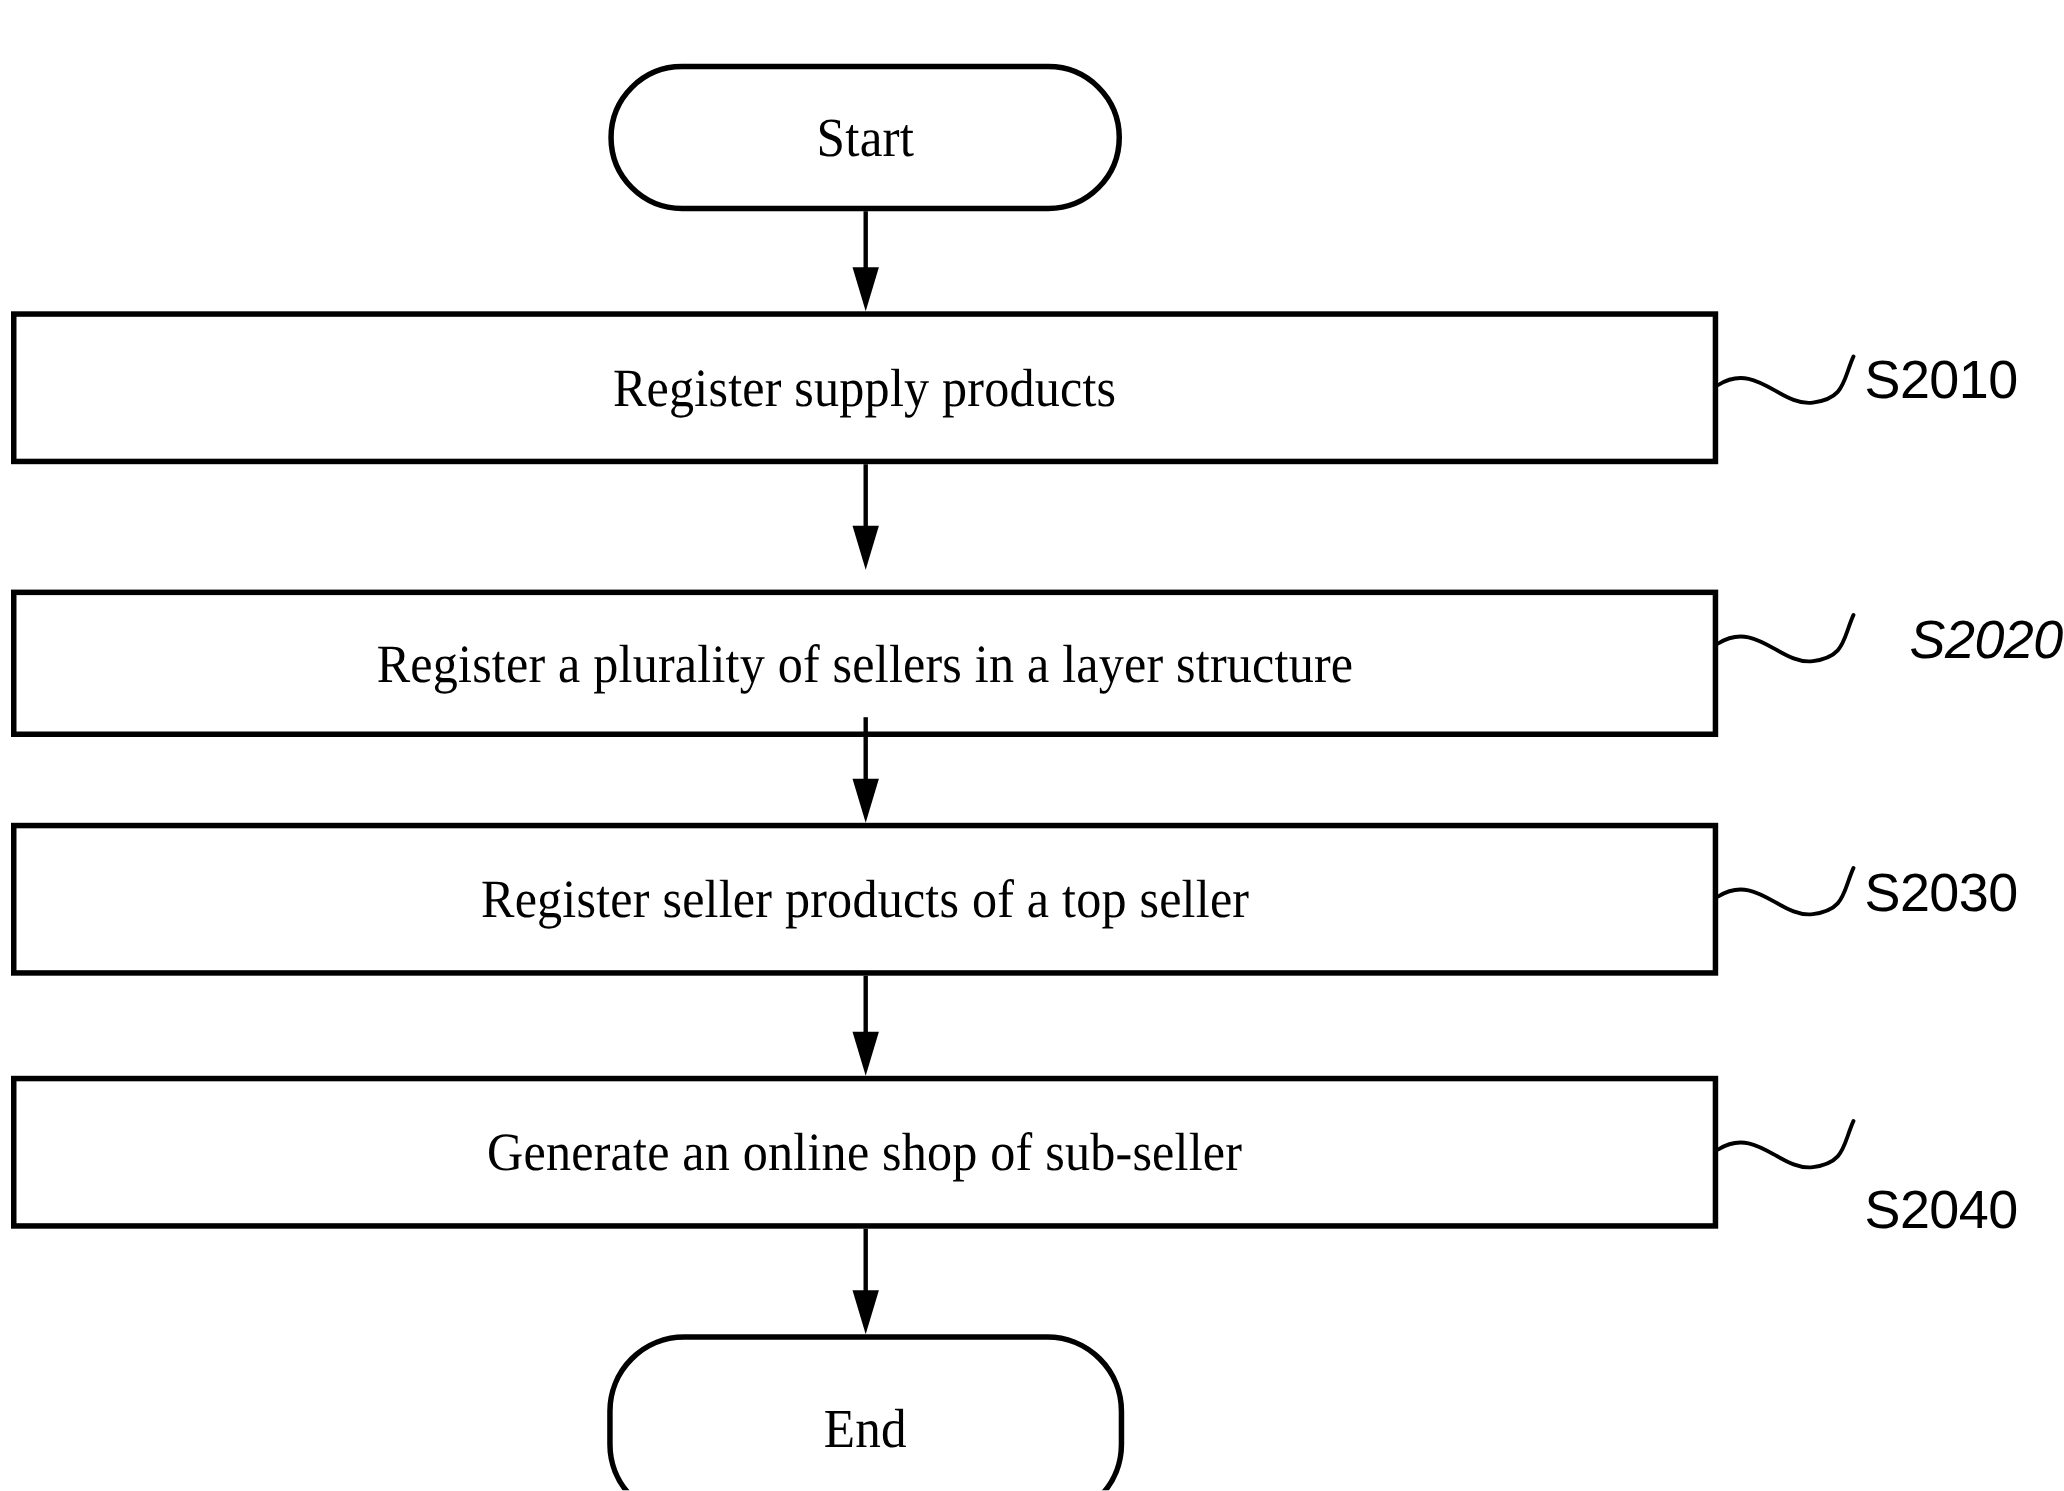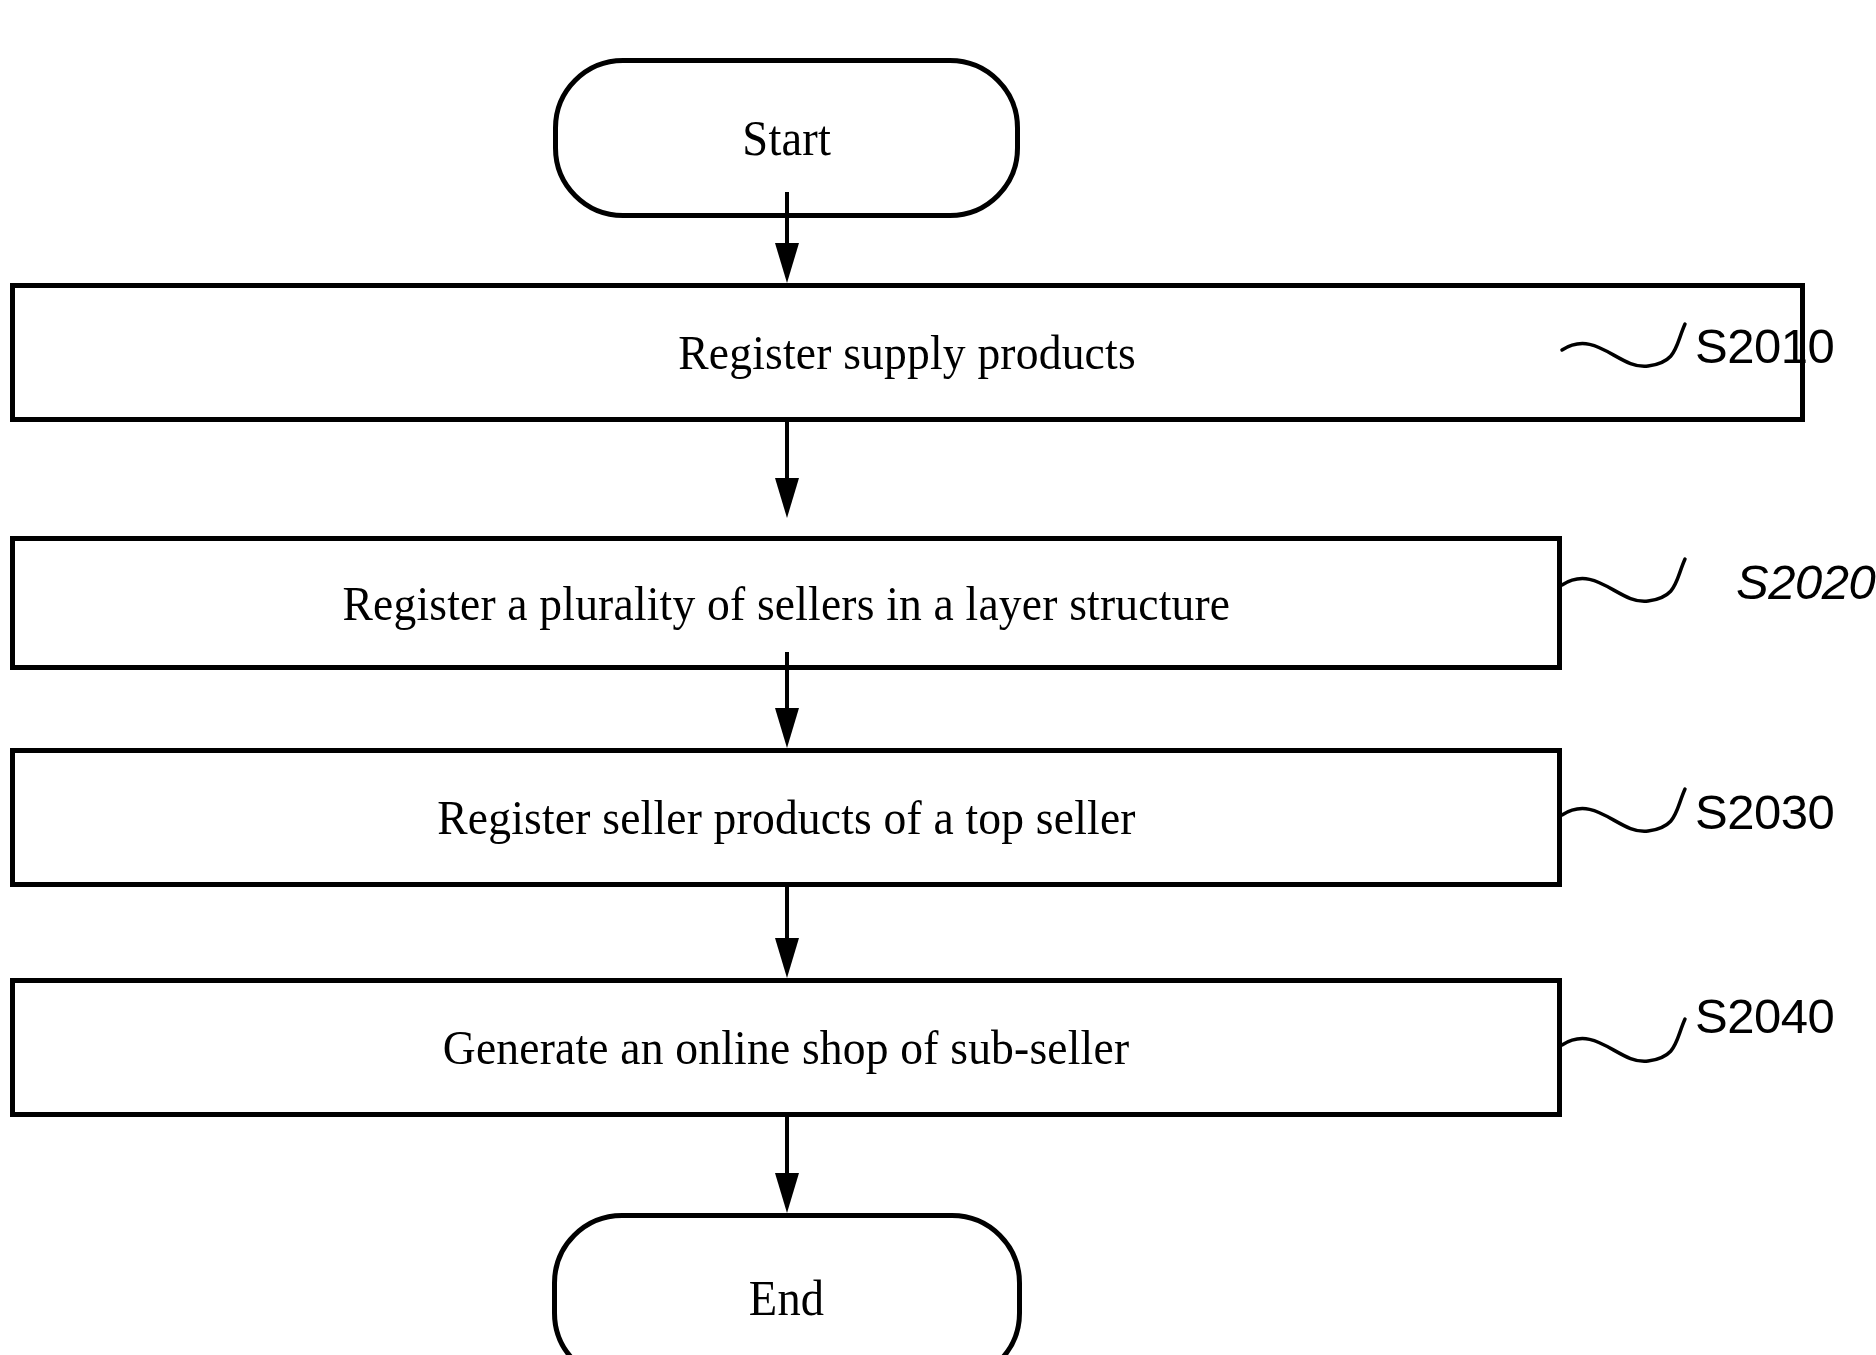--- a/index.html
+++ b/index.html
@@ -63,25 +63,25 @@
     position: absolute;
     pointer-events: none;
   }
   svg { display: block; overflow: visible; }
 </style>
 </head>
 <body>
 
 <div id="canvas">
 
-  <div class="node terminator" id="node-start" style="left:553px; top:58px; width:467px; height:160px;">
+  <div class="node terminator" id="node-start" style="left:553px; top:58px; width:467px; height:134px;">
     <span class="node-label">Start</span>
   </div>
 
-  <div class="node process" id="node-s2010" style="left:10px; top:283px; width:1795px; height:139px;">
+  <div class="node process" id="node-s2010" style="left:10px; top:283px; width:1552px; height:139px;">
     <span class="node-label">Register supply products</span>
   </div>
 
   <div class="node process" id="node-s2020" style="left:10px; top:536px; width:1552px; height:134px;">
     <span class="node-label">Register a plurality of sellers in a layer structure</span>
   </div>
 
   <div class="node process" id="node-s2030" style="left:10px; top:748px; width:1552px; height:139px;">
     <span class="node-label">Register seller products of a top seller</span>
   </div>
@@ -120,15 +120,15 @@
   <svg class="leader" id="leader-layer" style="left:0; top:0; width:1876px; height:1355px;" width="1876" height="1355" viewBox="0 0 1876 1355">
       <path d="M 1562 350 C 1596.44 328, 1618.58 370, 1648.1 366 S 1675.16 346, 1685 324" fill="none" stroke="#000000" stroke-width="3.5" stroke-linecap="round"></path>
       <path d="M 1562 585 C 1596.44 563, 1618.58 605, 1648.1 601 S 1675.16 581, 1685 559" fill="none" stroke="#000000" stroke-width="3.5" stroke-linecap="round"></path>
       <path d="M 1562 815 C 1596.44 793, 1618.58 835, 1648.1 831 S 1675.16 811, 1685 789" fill="none" stroke="#000000" stroke-width="3.5" stroke-linecap="round"></path>
       <path d="M 1562 1045 C 1596.44 1023, 1618.58 1065, 1648.1 1061 S 1675.16 1041, 1685 1019" fill="none" stroke="#000000" stroke-width="3.5" stroke-linecap="round"></path>
     </svg>
 
   <div class="ref-label" style="left:1695px; top:322px;">S2010</div>
   <div class="ref-label" style="left:1736px; top:558px;font-style:italic;">S2020</div>
   <div class="ref-label" style="left:1695px; top:788px;">S2030</div>
-  <div class="ref-label" style="left:1695px; top:992px;">S2040</div>
+  <div class="ref-label" style="left:1695px; top:1076px;">S2040</div>
 
 </div>
 
 </body></html>

